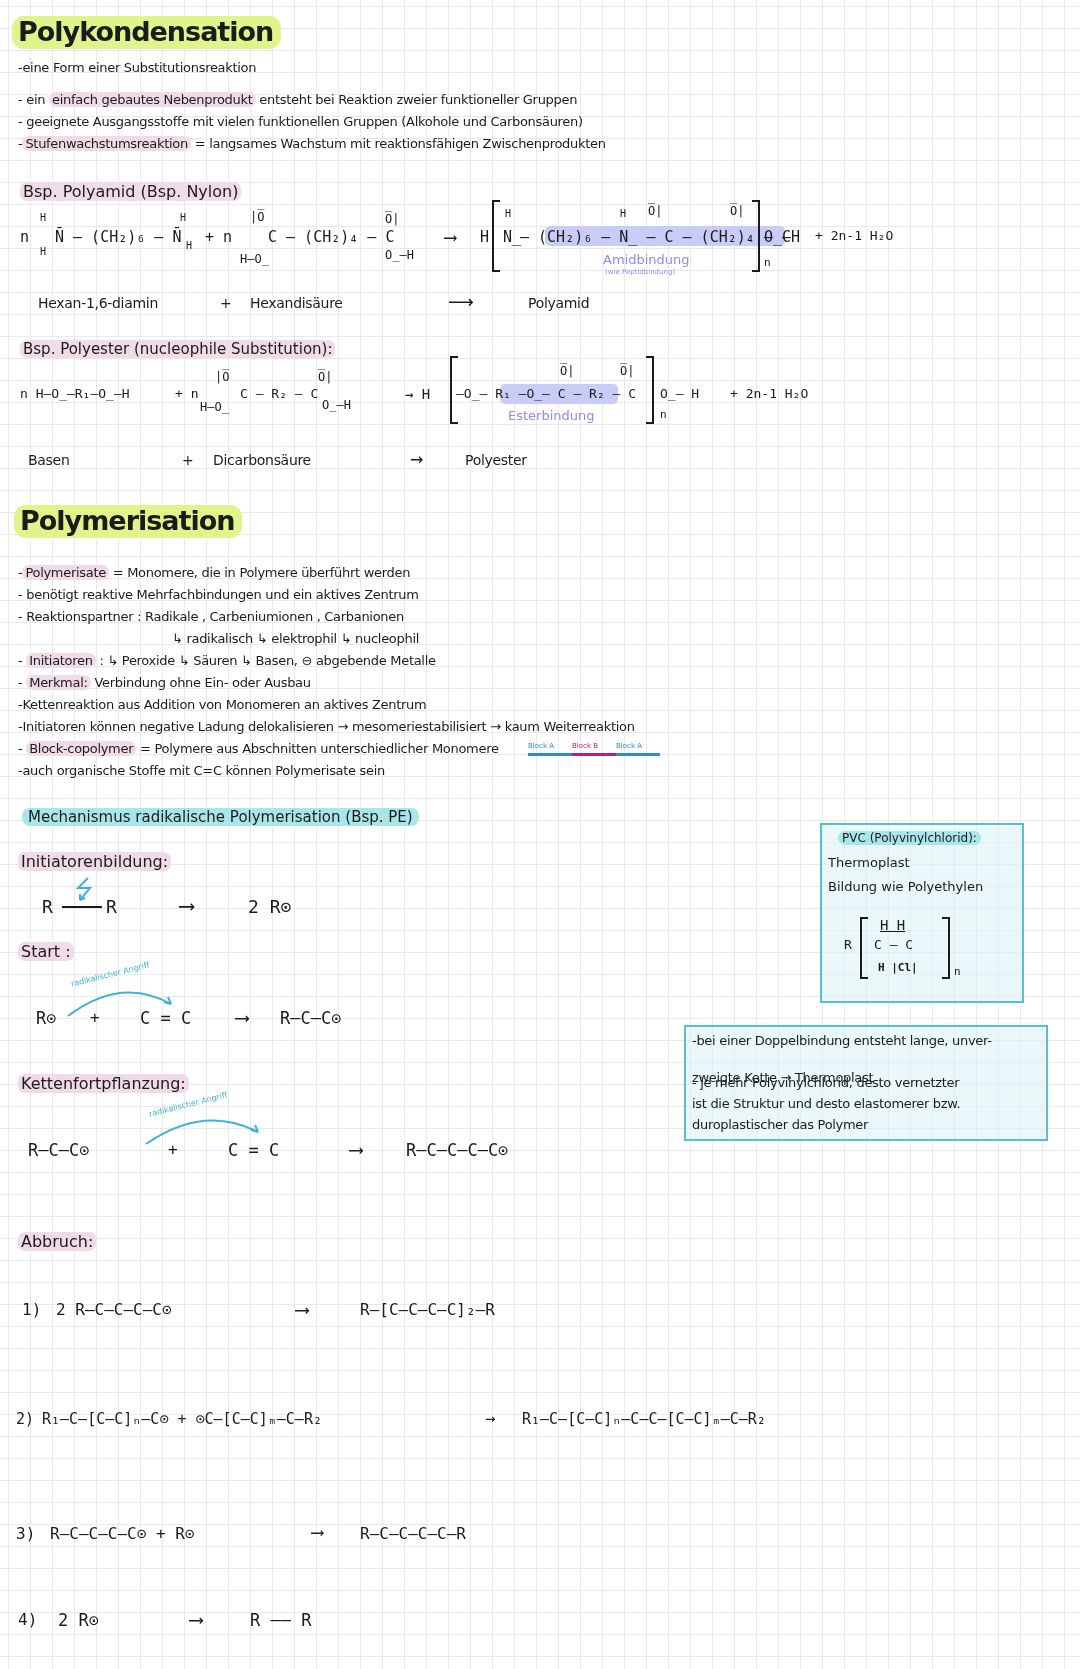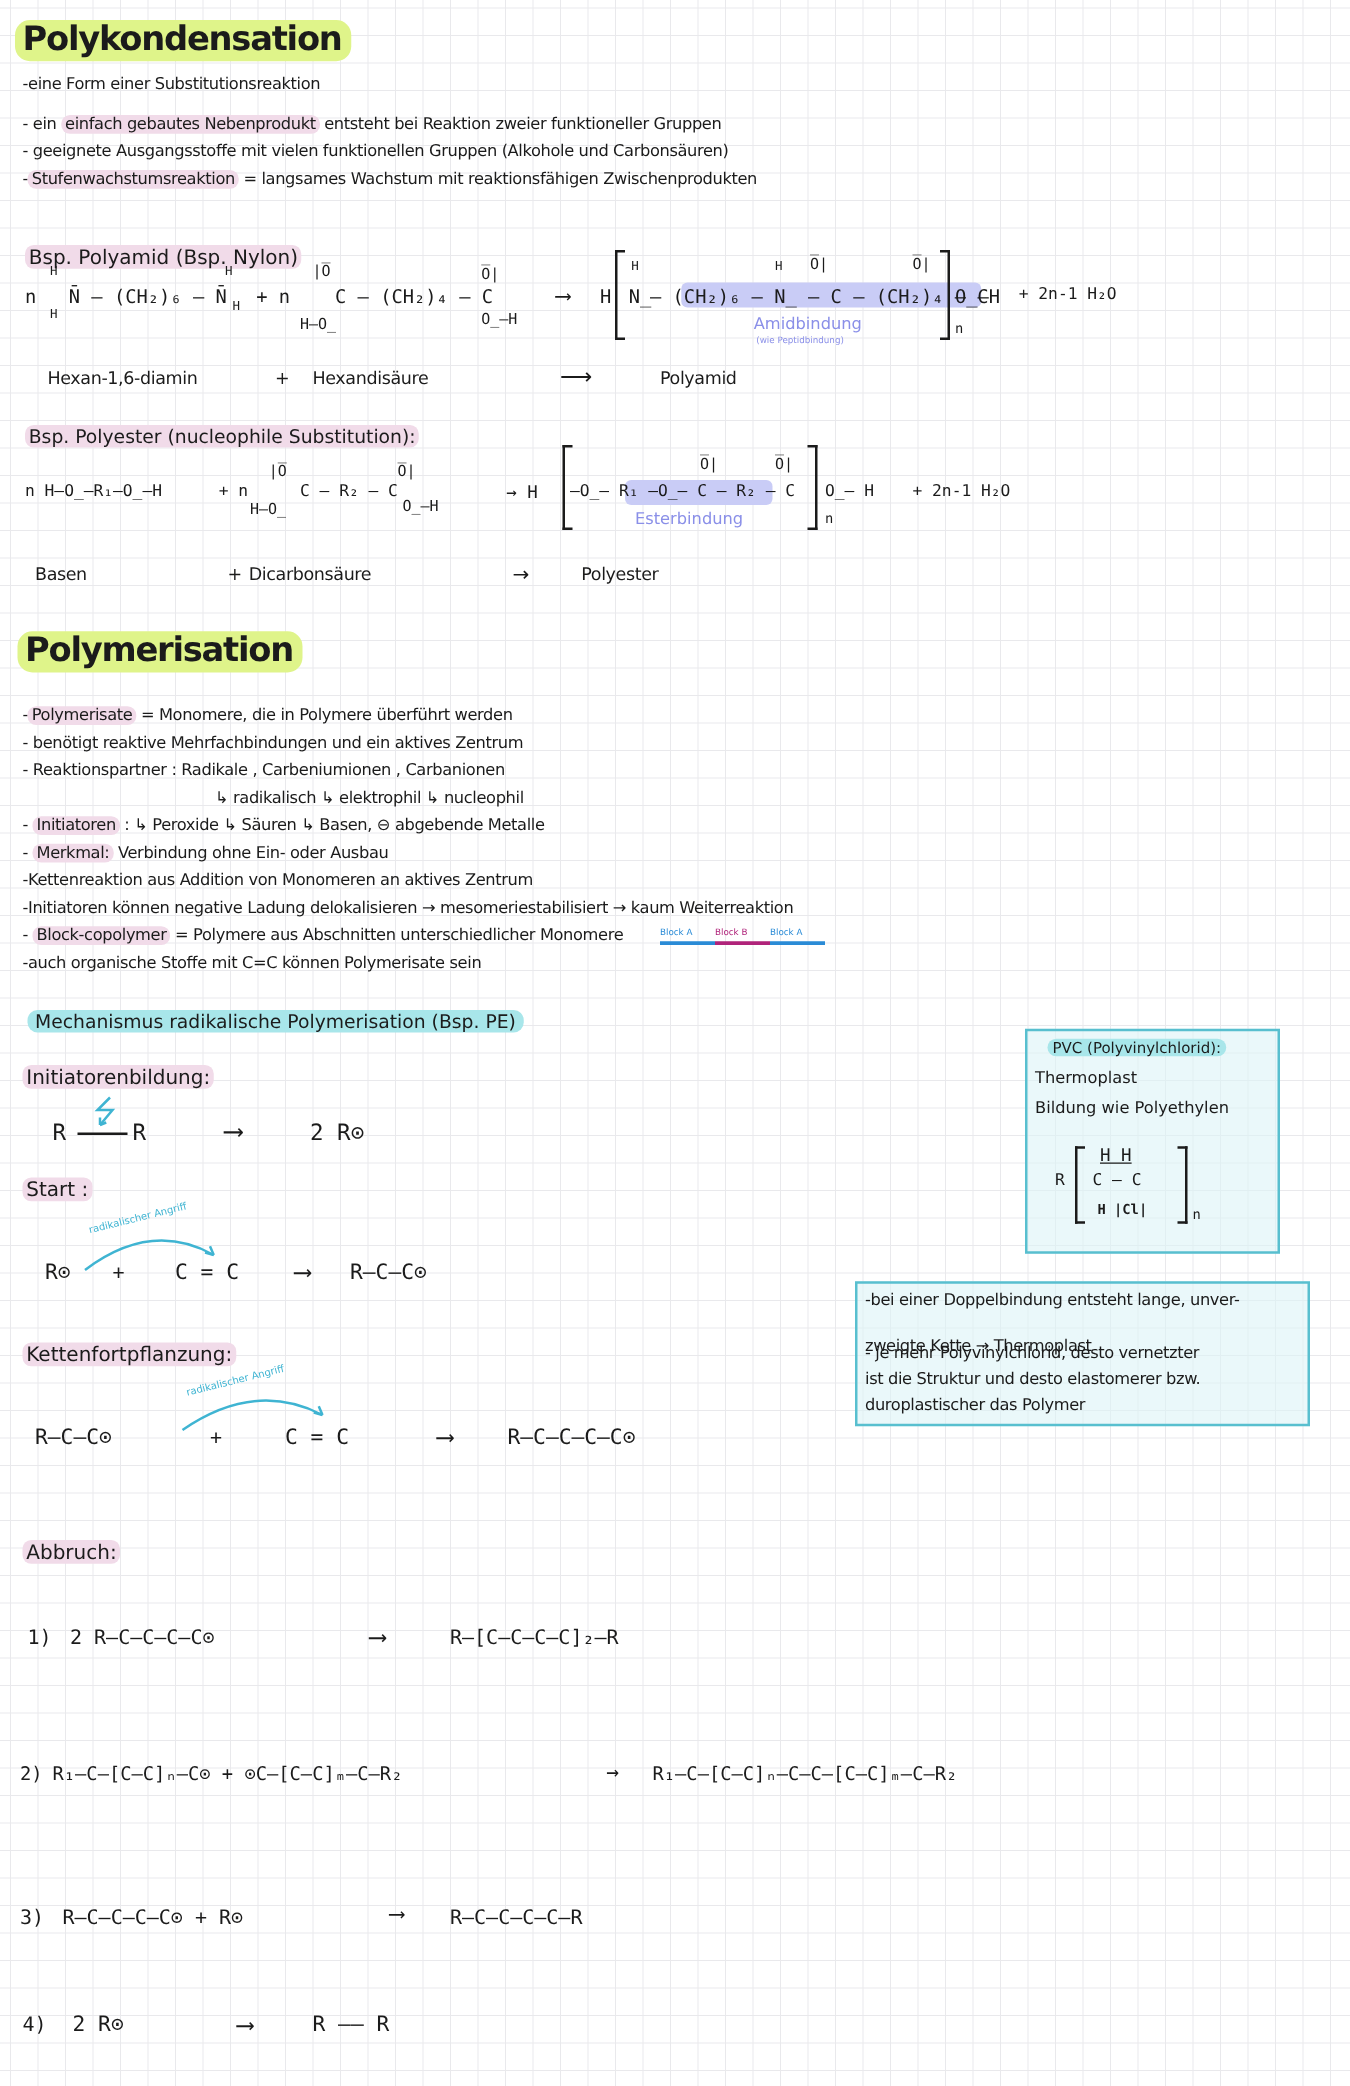--- a/index.html
+++ b/index.html
@@ -47,21 +47,21 @@
 <div class="abs note" style="left:18px;top:92px;">
   <span>- ein </span><span class="hl-pink">einfach gebautes Nebenprodukt</span><span> entsteht  bei Reaktion zweier funktioneller Gruppen</span>
 </div>
 <div class="abs note" style="left:18px;top:114px;">
   <span>- </span><span>geeignete Ausgangsstoffe mit vielen funktionellen Gruppen (Alkohole und Carbonsäuren)</span>
 </div>
 <div class="abs note" style="left:18px;top:136px;">
   <span>-</span><span class="hl-pink">Stufenwachstumsreaktion</span><span> = langsames Wachstum mit reaktionsfähigen Zwischenprodukten</span>
 </div>
 
-<div class="abs sub hl-pink" style="left:20px;top:182px;margin-top:14px;">Bsp.  Polyamid (Bsp. Nylon)</div>
+<div class="abs sub hl-pink" style="left:20px;top:182px;">Bsp.  Polyamid (Bsp. Nylon)</div>
 
 <div class="abs chem" style="left:20px;top:228px;">n</div>
 <div class="abs chem" style="left:40px;top:212px;font-size:10px;">H</div>
 <div class="abs chem" style="left:40px;top:246px;font-size:10px;">H</div>
 <div class="abs chem" style="left:55px;top:228px;">N̄ – (CH₂)₆ – N̄</div>
 <div class="abs chem" style="left:180px;top:212px;font-size:10px;">H</div>
 <div class="abs chem" style="left:186px;top:240px;font-size:10px;">H</div>
 <div class="abs chem" style="left:205px;top:228px;">+ n</div>
 <div class="abs chem" style="left:250px;top:210px;font-size:12px;">|O̅</div>
 <div class="abs chem" style="left:240px;top:252px;font-size:12px;">H–O̲</div>
@@ -107,21 +107,21 @@
 <div class="abs chem" style="left:560px;top:364px;font-size:12px;">O̅|</div>
 <div class="abs chem" style="left:620px;top:364px;font-size:12px;">O̅|</div>
 <div class="bracket br" style="left:646px;top:356px;height:64px;"></div>
 <div class="abs chem" style="left:660px;top:408px;font-size:11px;">n</div>
 <div class="abs chem" style="left:660px;top:386px;font-size:13px;">O̲– H</div>
 <div class="abs chem" style="left:730px;top:386px;font-size:13px;">+ 2n-1 H₂O</div>
 <div class="abs lbl-blue" style="left:508px;top:408px;">Esterbindung</div>
 
 <div class="abs note" style="left:28px;top:452px;font-size:14px;">Basen</div>
 <div class="abs note" style="left:182px;top:452px;font-size:14px;">+</div>
-<div class="abs note" style="left:199px;top:452px;font-size:14px;">Dicarbonsäure</div>
+<div class="abs note" style="left:213px;top:452px;font-size:14px;">Dicarbonsäure</div>
 <div class="abs note" style="left:410px;top:450px;font-size:16px;">→</div>
 <div class="abs note" style="left:465px;top:452px;font-size:14px;">Polyester</div>
 
 <div class="abs title" style="left:14px;top:505px;">Polymerisation</div>
 
 <div class="abs note" style="left:18px;top:565px;"><span>-</span><span class="hl-pink">Polymerisate</span><span> = Monomere, die in Polymere überführt werden</span></div>
 <div class="abs note" style="left:18px;top:587px;"><span>- </span><span>benötigt reaktive Mehrfachbindungen und ein aktives Zentrum</span></div>
 <div class="abs note" style="left:18px;top:609px;"><span>- </span><span>Reaktionspartner  : Radikale      , Carbeniumionen  , Carbanionen</span></div>
 <div class="abs note" style="left:172px;top:631px;"><span>↳ radikalisch  ↳ elektrophil        ↳ nucleophil</span></div>
 <div class="abs note" style="left:18px;top:653px;"><span>- </span><span class="hl-pink">Initiatoren</span><span>          : ↳ Peroxide      ↳ Säuren                ↳ Basen, ⊖ abgebende Metalle</span></div>

